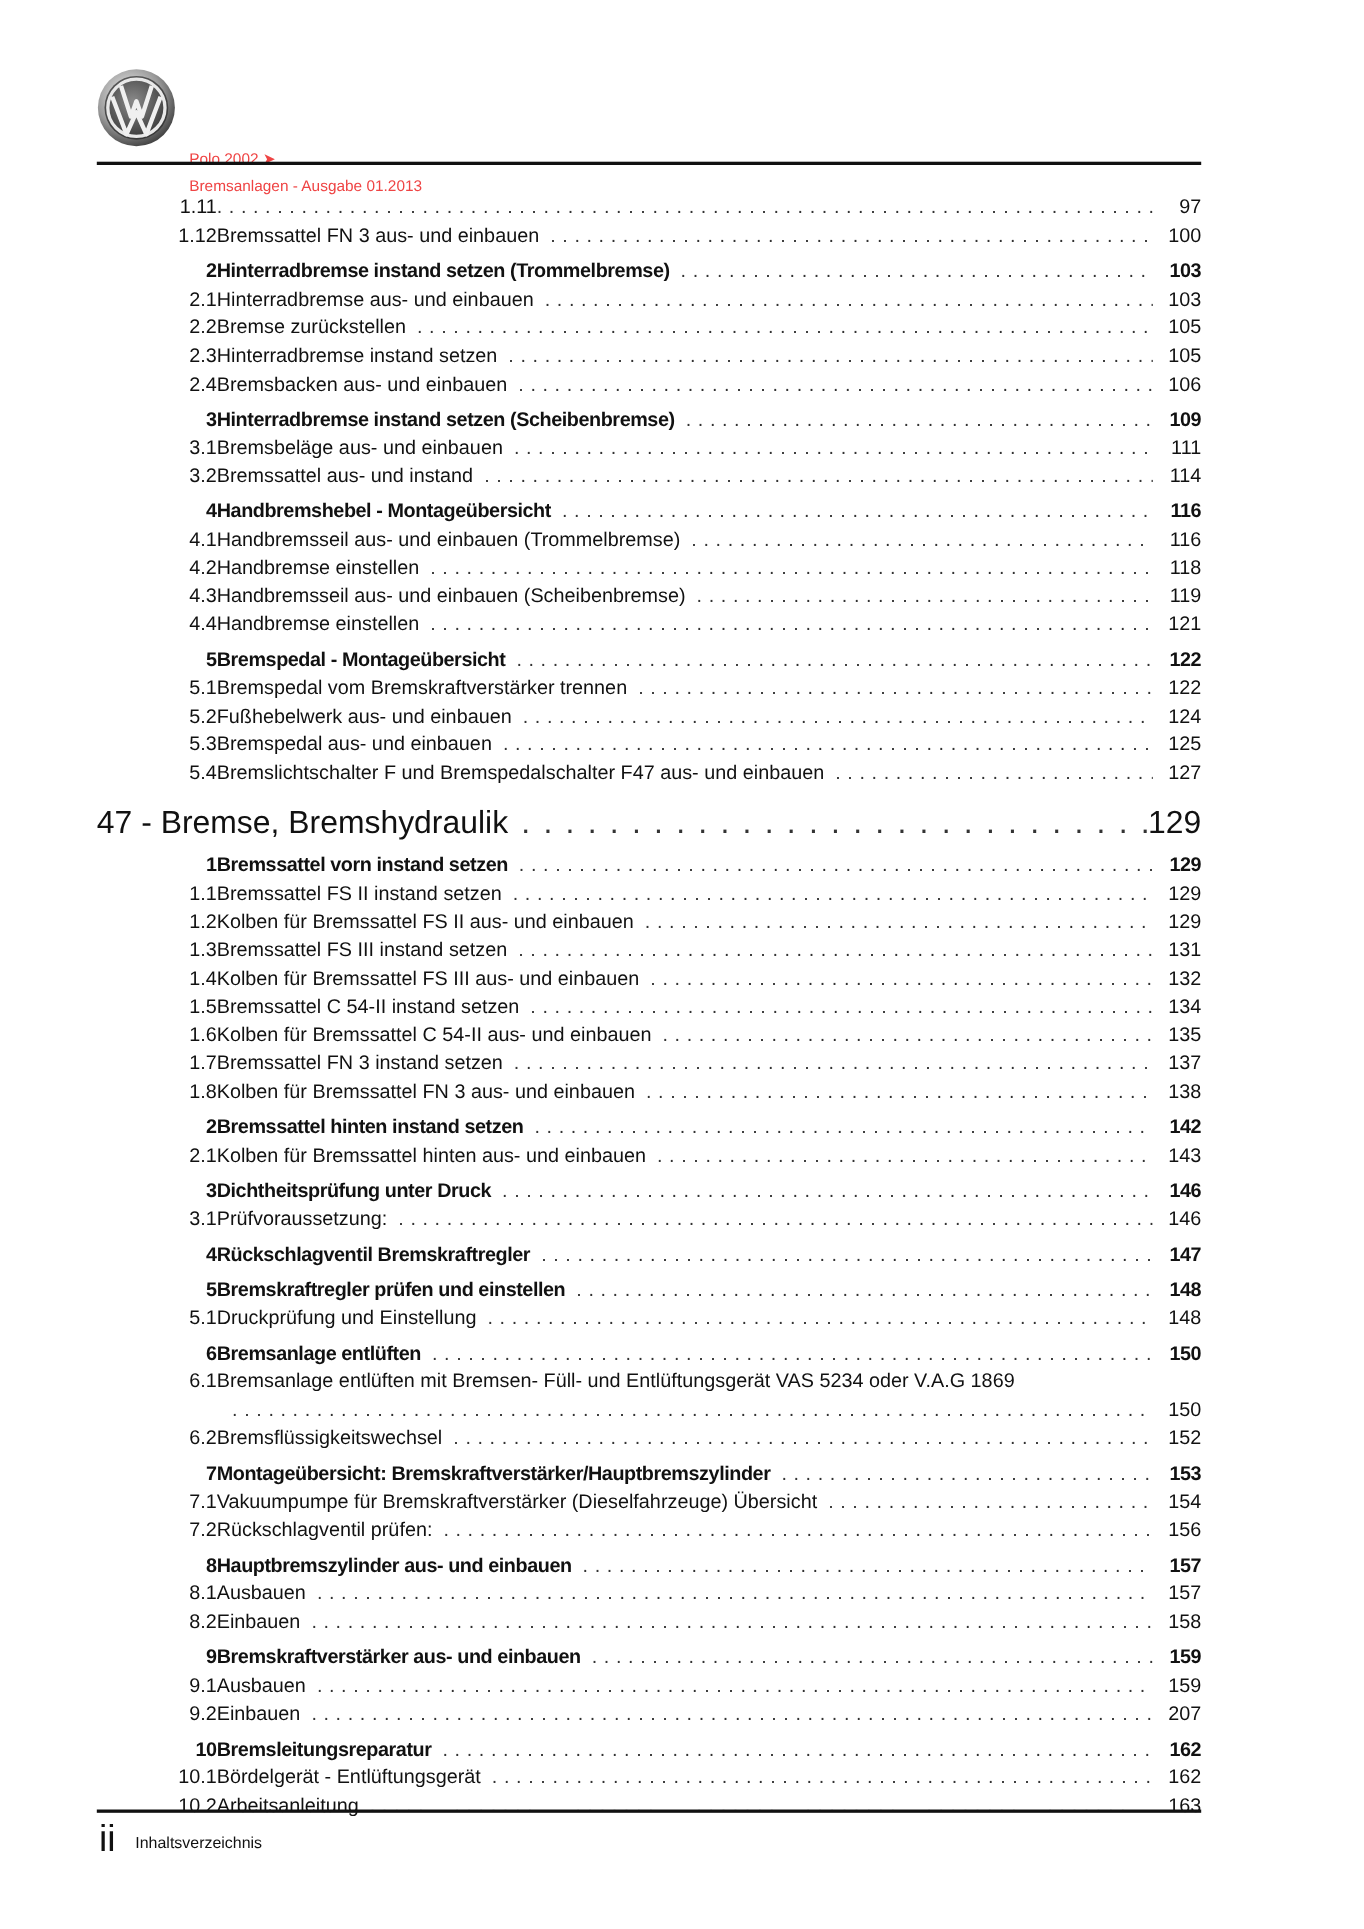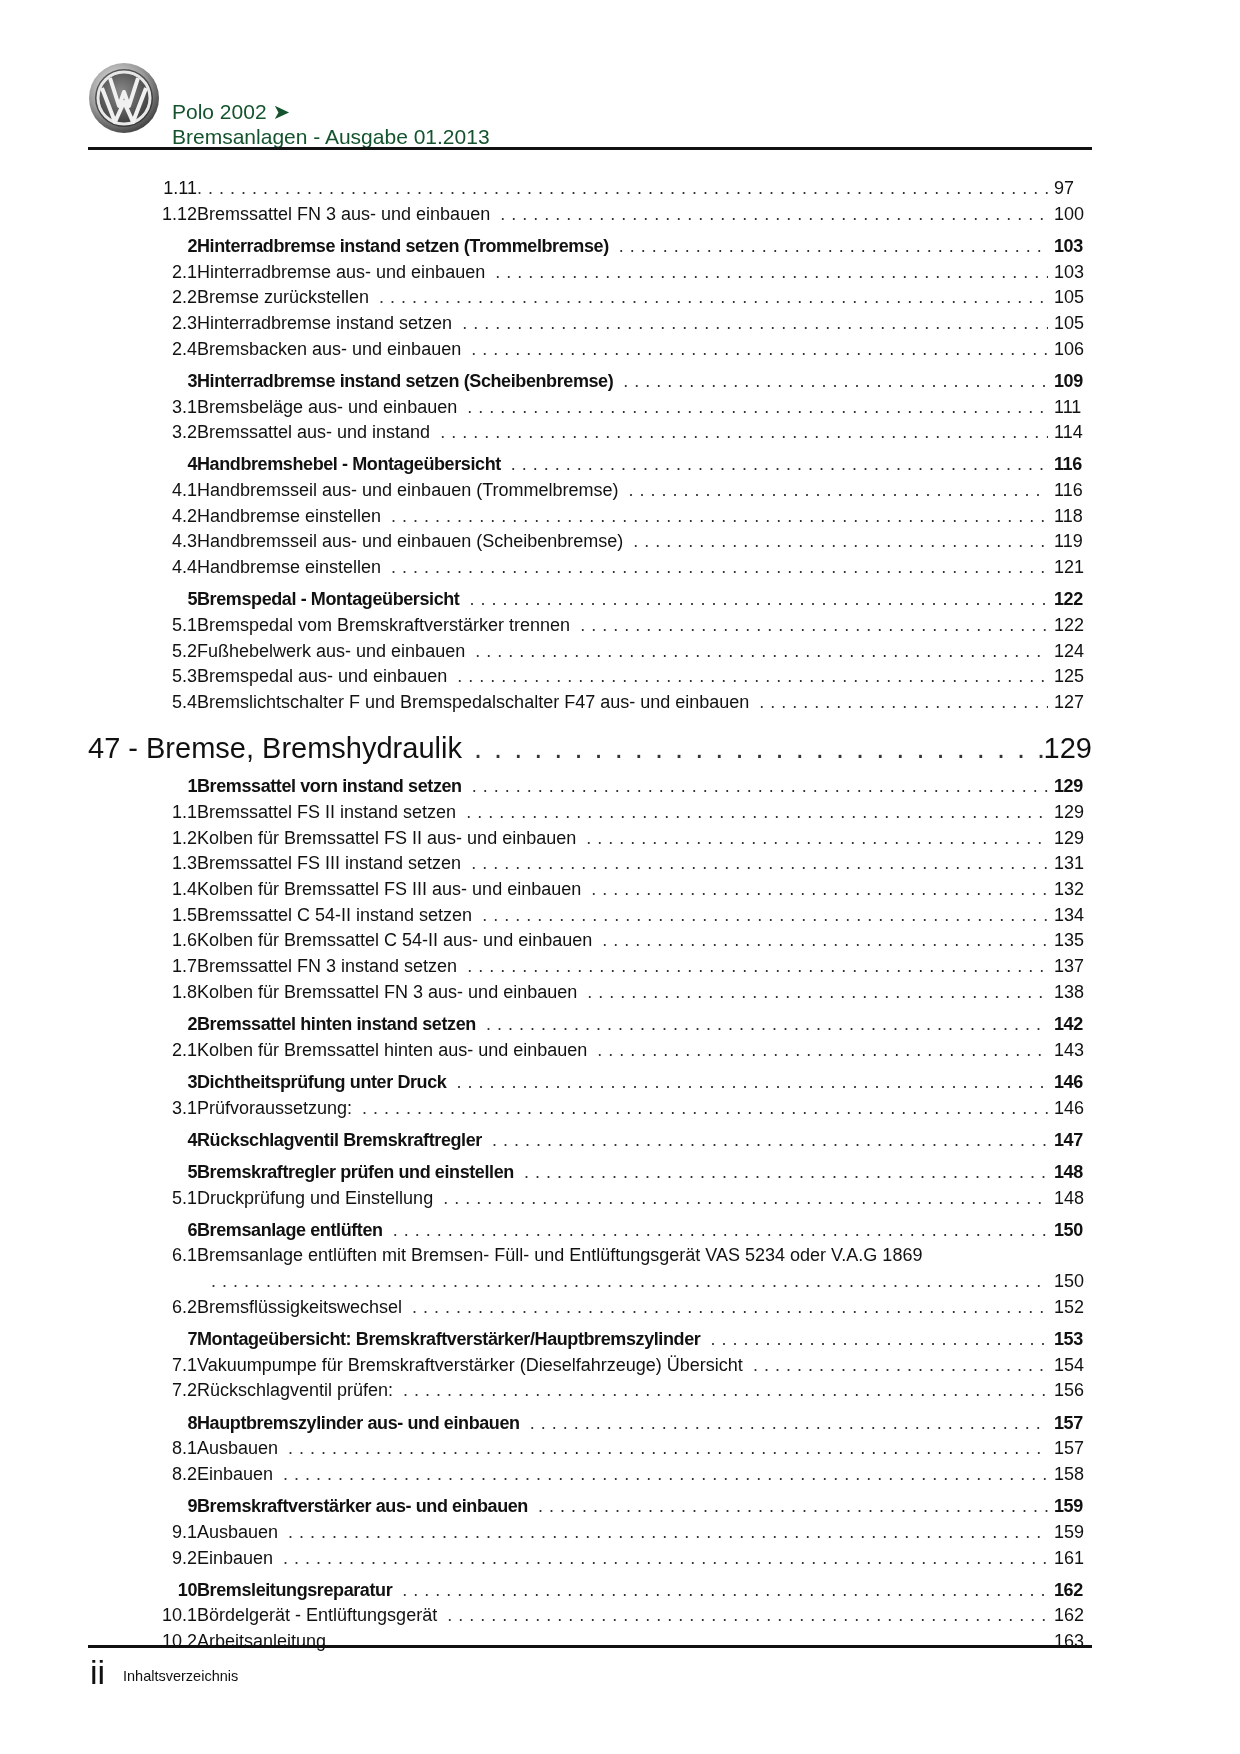--- a/index.html
+++ b/index.html
@@ -1,32 +1,32 @@
 <!DOCTYPE html>
 <html><head>
 <meta charset="utf-8">
 <style>
   html, body { margin:0; padding:0; background:#ffffff; }
   body { width:1240px; height:1754px; position:relative; overflow:hidden;
          font-family:"Liberation Sans", sans-serif; color:#111; }
   .logo { position:absolute; left:88px; top:62px; width:72px; height:72px; }
-  .hdr-title { position:absolute; left:172px; font-size:21px; color:#14532d; }
+  .hdr-title { position:absolute; left:172px; font-size:14px; color:#ef4444;margin-top:36px; }
   .hdr-1 { top:100px; }
   .hdr-2 { top:125px; }
   .rule { position:absolute; left:88px; width:1004px; height:3px; background:#111; }
   .rule-top { top:147px; }
   .rule-bottom { top:1645px; }
   .toc { position:absolute; left:138px; top:176px; width:954px; }
   .row { display:flex; align-items:baseline; height:25.7px; line-height:25.7px; font-size:18px; white-space:nowrap; }
   .row.bold { margin-top:6.5px; font-weight:bold; letter-spacing:-0.4px; }
   .num { width:59px; flex:0 0 59px;text-align:right; }
   .title { flex:0 0 auto; padding-right:10px; }
   .dots { flex:1 1 auto; overflow:hidden; color:#333; letter-spacing:5.2px; font-weight:normal; }
   .dots::before { content:". . . . . . . . . . . . . . . . . . . . . . . . . . . . . . . . . . . . . . . . . . . . . . . . . . . . . . . . . . . . . . . . . . . . . . . . . . . . . . . . . . . . . . . . . . . . . . . . . . . . . . . . . . . . . . . . . . . . . . . . . . . . . . . . . . . . . . . . . . . ."; letter-spacing:0; word-spacing:1px; }
-  .page { flex:0 0 auto; min-width:38px; padding-left:6px; }
+  .page { flex:0 0 auto; text-align:right; min-width:38px; padding-left:6px; }
   .chapter { display:flex; align-items:baseline; margin-left:-50px; height:40px; line-height:40px; font-size:29px; margin-top:12px; margin-bottom:2px; white-space:nowrap; }
   .chapter .title { padding-right:12px; }
   .chapter .dots::before { word-spacing:4px; }
   .chapter .page { padding-left:0; font-size:29px; }
   .wrap-cont { display:flex; align-items:baseline; height:25.7px; line-height:25.7px; font-size:18px; padding-left:59px; white-space:nowrap; }
   .wrap-cont .dots { padding-left:14px; }
   .footer-num { position:absolute; left:90px; top:1652px; font-size:34px; line-height:40px; }
   .footer-label { position:absolute; left:123px; top:1668px; font-size:14.5px; }
 </style>
 </head>
@@ -347,21 +347,21 @@
       <div class="row">
         <span class="num">9.1</span>
         <span class="title">Ausbauen</span>
         <span class="dots"></span>
         <span class="page">159</span>
       </div>
       <div class="row">
         <span class="num">9.2</span>
         <span class="title">Einbauen</span>
         <span class="dots"></span>
-        <span class="page">161</span>
+        <span class="page">207</span>
       </div>
       <div class="row bold">
         <span class="num">10</span>
         <span class="title">Bremsleitungsreparatur</span>
         <span class="dots"></span>
         <span class="page">162</span>
       </div>
       <div class="row">
         <span class="num">10.1</span>
         <span class="title">Bördelgerät - Entlüftungsgerät</span>

